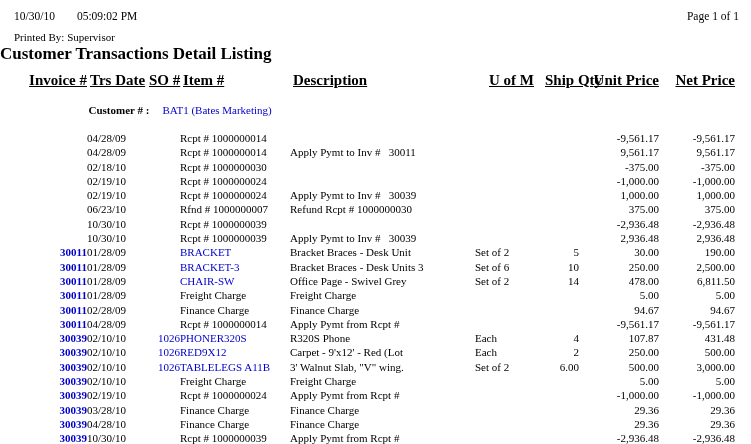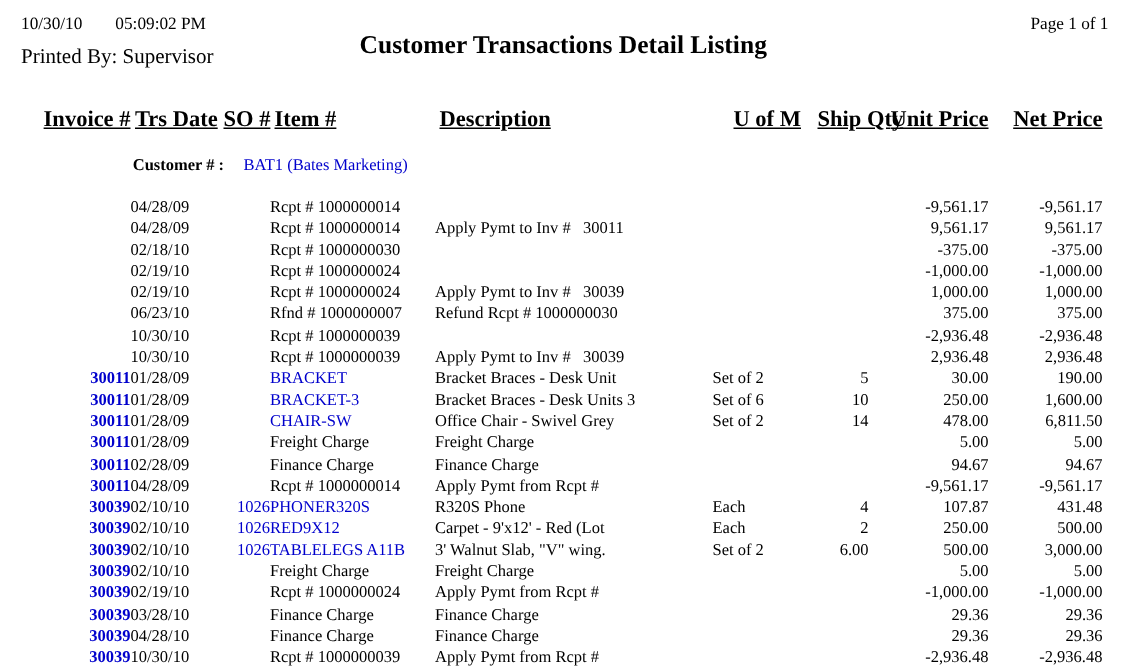--- a/index.html
+++ b/index.html
@@ -10,22 +10,22 @@
   }
   .page { position:relative; width:751px; height:444px; }
 
   
   .rpt-header { position:relative; height:72px; }
   .hdr-left { position:absolute; left:14px; top:10px; font-size:11.5px; white-space:pre; }
   .hdr-time { margin-left:22px; }
   .company  { position:absolute; left:0; top:10px; width:100%; text-align:center;
               font-size:12.5px; font-weight:bold; }
   .page-num { position:absolute; right:12px; top:10px; font-size:11.5px; }
-  .printed-by { position:absolute; left:14px; top:31px; font-size:14px; }
-  .rpt-title { position:absolute; left:0; top:20px; width:100%; text-align:center;
+  .printed-by { position:absolute; left:14px; top:31px; font-size:11px; }
+  .rpt-title { position:absolute; left:0; top:44px; width:100%; 
                font-size:17px; font-weight:bold; }
 
   
   table.tx {
     margin-left:14px; width:721px;
     border-collapse:collapse; table-layout:fixed;
     font-size:11px;
   }
   col.c-invoice { width:73px; }  col.c-date { width:62px; }
   col.c-so      { width:31px; }  col.c-item { width:110px; }
@@ -198,28 +198,28 @@
   </tr>
         <tr>
     <td class="al-r cell-invoice lnk">30011</td>
     <td class="al-l cell-date">01/28/09</td>
     <td class="al-r"></td>
     <td class="al-l cell-item lnk">BRACKET-3</td>
     <td class="al-l cell-desc">Bracket Braces - Desk Units 3</td>
     <td class="al-l cell-uofm">Set of 6</td>
     <td class="al-r">10</td>
     <td class="al-r">250.00</td>
-    <td class="al-r">1,600.00</td>
+    <td class="al-r">2,500.00</td>
   </tr>
         <tr>
     <td class="al-r cell-invoice lnk">30011</td>
     <td class="al-l cell-date">01/28/09</td>
     <td class="al-r"></td>
     <td class="al-l cell-item lnk">CHAIR-SW</td>
-    <td class="al-l cell-desc">Office Chair - Swivel Grey</td>
+    <td class="al-l cell-desc">Office Page - Swivel Grey</td>
     <td class="al-l cell-uofm">Set of 2</td>
     <td class="al-r">14</td>
     <td class="al-r">478.00</td>
     <td class="al-r">6,811.50</td>
   </tr>
         <tr>
     <td class="al-r cell-invoice lnk">30011</td>
     <td class="al-l cell-date">01/28/09</td>
     <td class="al-r"></td>
     <td class="al-l cell-item">Freight Charge</td>

